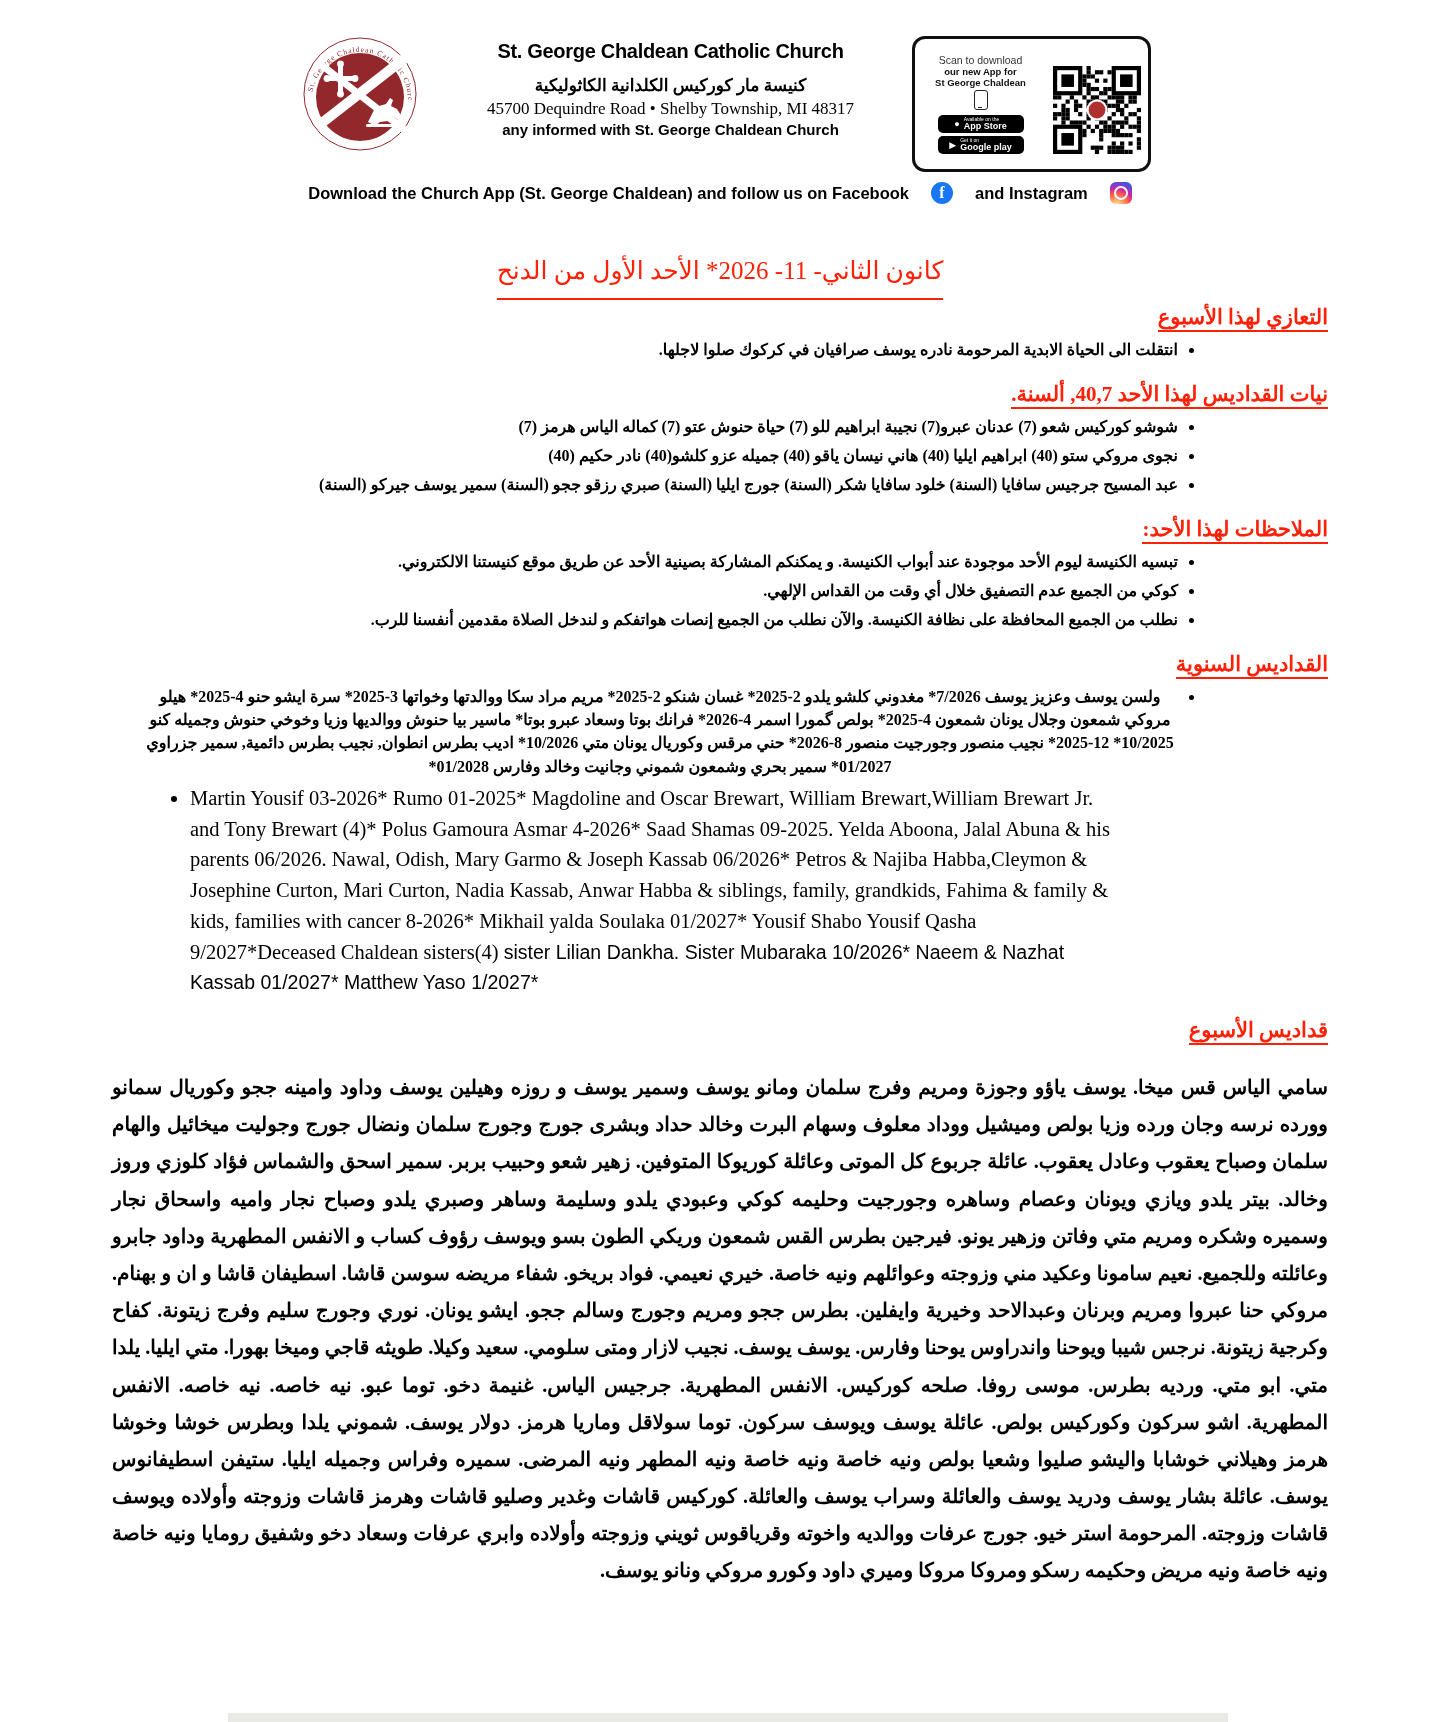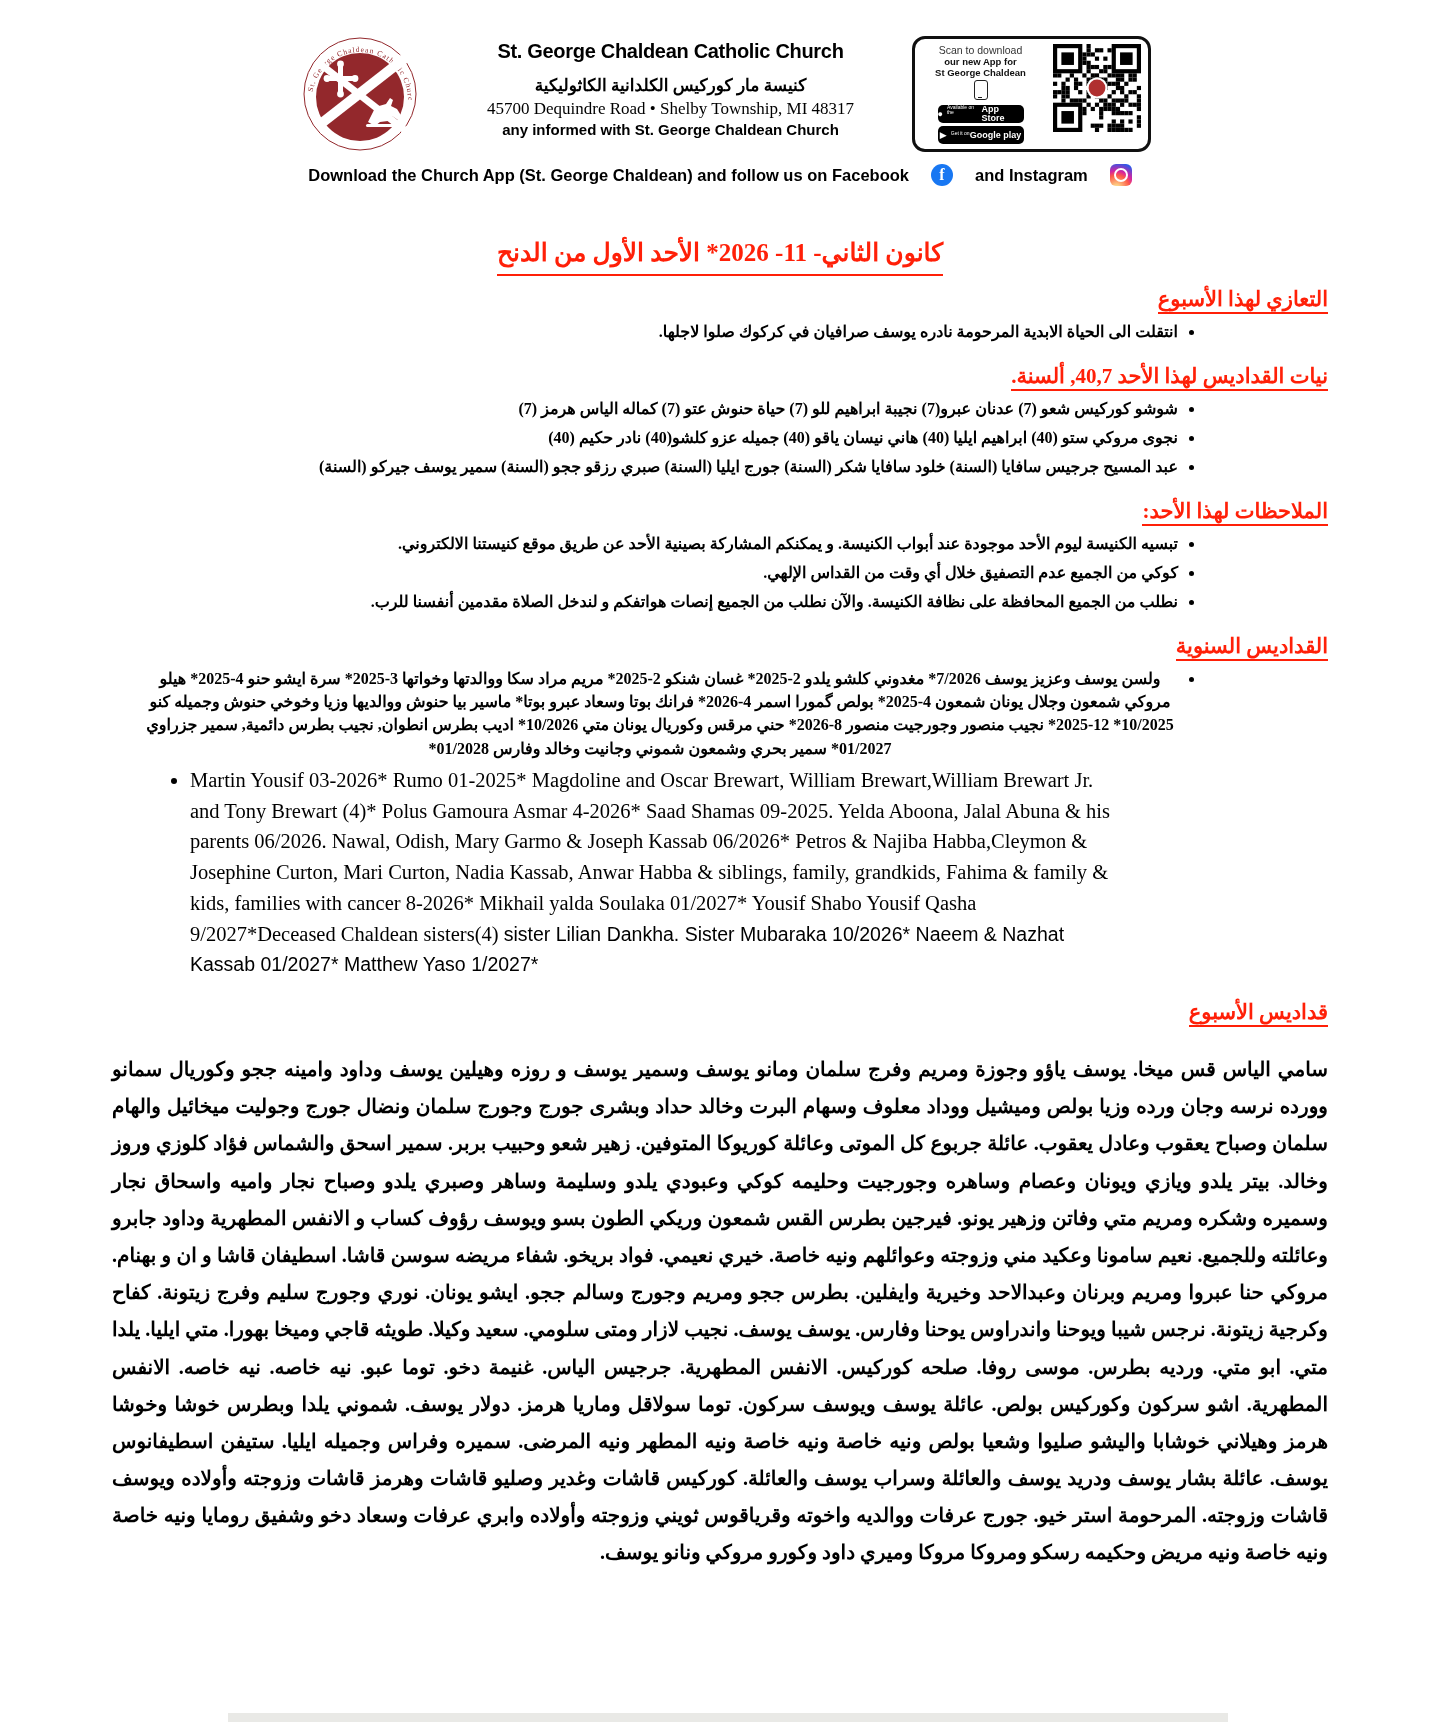--- a/index.html
+++ b/index.html
@@ -10,48 +10,48 @@
   .wrap{padding:30px 118px 0 112px;}
 
   
   .header-row{display:flex;justify-content:center;align-items:flex-start;gap:26px;}
   .logo-svg{width:140px;height:120px;flex:0 0 auto;margin-top:4px;}
   .hdr-center{text-align:center;padding-top:10px;min-width:430px;}
   .hdr-name-en{font-family:"Liberation Sans",sans-serif;font-weight:bold;font-size:20px;letter-spacing:-0.3px;}
   .hdr-name-ar{font-weight:bold;font-size:17px;direction:rtl;margin-top:12px;}
   .hdr-address{font-size:17px;margin-top:3px;}
   .hdr-tagline{font-family:"Liberation Sans",sans-serif;font-weight:bold;font-size:15px;margin-top:2px;}
-  .qr-box{border:3px solid #101010;border-radius:13px;padding:5px 7px;display:flex;gap:13px;align-items:flex-start;margin-top:6px;background:#fff;}
+  .qr-box{border:3px solid #101010;border-radius:13px;padding:15px 7px;display:flex;gap:13px;align-items:flex-end;margin-top:6px;background:#fff;}
   .qr-left{display:flex;flex-direction:column;align-items:center;width:118px;}
   .qr-l1{font-family:"Liberation Sans",sans-serif;font-size:10.5px;color:#333;}
   .qr-l2,.qr-l3{font-family:"Liberation Sans",sans-serif;font-size:9.5px;font-weight:bold;color:#111;}
   .phone-ic{width:12px;height:18px;border:1.5px solid #222;border-radius:3px;margin:2px 0;position:relative;}
   .phone-ic:after{content:"";position:absolute;left:3px;bottom:1px;width:4px;height:1.5px;background:#222;}
   .badge{background:#000;color:#fff;border-radius:5px;width:86px;height:18px;display:flex;align-items:center;justify-content:center;gap:4px;margin-top:3px;}
   .badge .bicon{font-size:9px;line-height:1;}
-  .badge .btxt{display:flex;flex-direction:row;line-height:1;}
+  .badge .btxt{display:flex;flex-direction:column;line-height:1;}
   .badge .bsmall{font-family:"Liberation Sans",sans-serif;font-size:5px;}
   .badge .bbig{font-family:"Liberation Sans",sans-serif;font-size:9px;font-weight:bold;}
   .qr-svg{width:88px;height:88px;}
 
   .download-line{
     text-align:center;font-family:"Liberation Sans",sans-serif;font-weight:bold;
     font-size:16.5px;margin-top:10px;display:flex;justify-content:center;align-items:center;gap:22px;
   }
   .fb-ic{width:22px;height:22px;border-radius:50%;background:#1877f2;color:#fff;display:inline-flex;
     align-items:center;justify-content:center;font-family:"Liberation Serif",serif;font-weight:bold;font-size:16px;}
   .ig-ic{width:22px;height:22px;border-radius:6px;display:inline-flex;align-items:center;justify-content:center;
     background:radial-gradient(circle at 30% 110%, #fdf497 0%, #fd5949 45%, #d6249f 60%, #285AEB 90%);}
   .ig-ic i{display:block;width:10px;height:10px;border:2px solid #fff;border-radius:50%;}
 
   
   .main-title{text-align:center;margin-top:52px;}
   .main-title span{
-    color:#ff2008;font-weight:bold;font-size:25px;direction:rtl;unicode-bidi:embed;
-    border-bottom:2.5px solid #ff2008;padding-bottom:8px;
+    color:#ff2008;font-weight:normal;font-size:25px;direction:rtl;unicode-bidi:embed;
+    border-bottom:2.5px solid #ff2008;padding-bottom:14px;
   }
   .sec-h{direction:rtl;text-align:right;margin:20px 0 6px 0;}
   .sec-h span{color:#ff2008;font-weight:bold;font-size:21px;border-bottom:2px solid #ff2008;padding-bottom:1px;}
 
   ul.ar-list{direction:rtl;text-align:right;list-style:disc;margin:8px 0 4px 0;padding:0 150px 0 30px;}
   ul.ar-list li{font-weight:bold;font-size:16px;line-height:1.5;margin:5px 0;}
   ul.ar-list li.center{text-align:center;line-height:1.45;}
 
   ul.en-list{direction:ltr;list-style:disc;margin:4px 0 0 0;padding-left:78px;}
   ul.en-list li{font-size:20.5px;line-height:1.5;margin-right:212px;}

